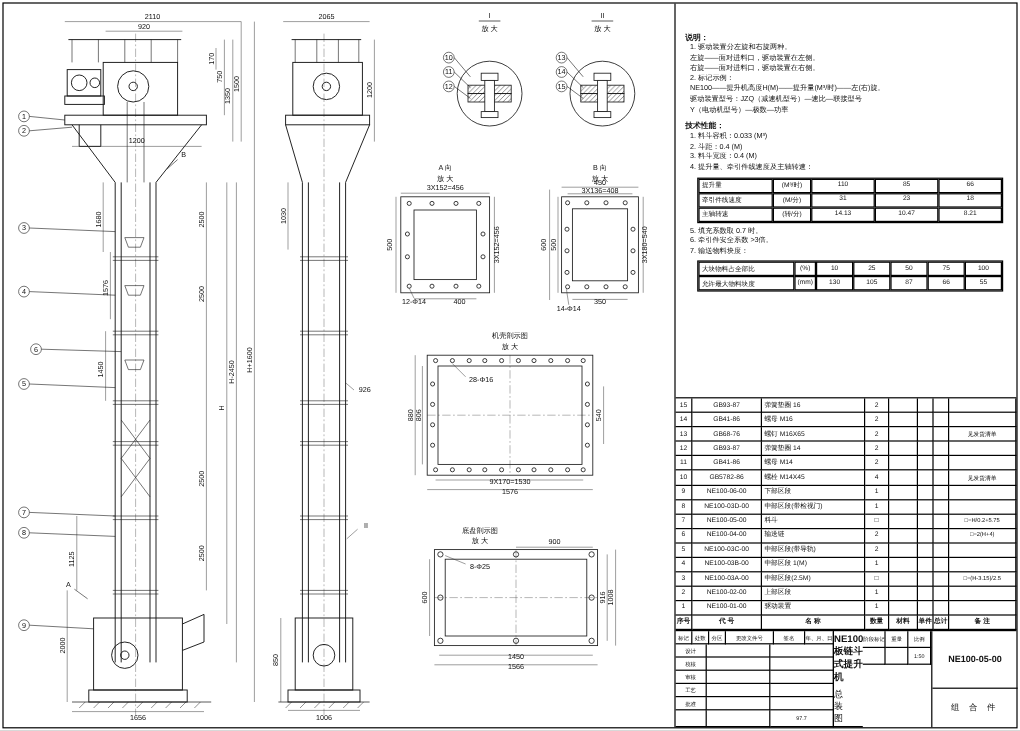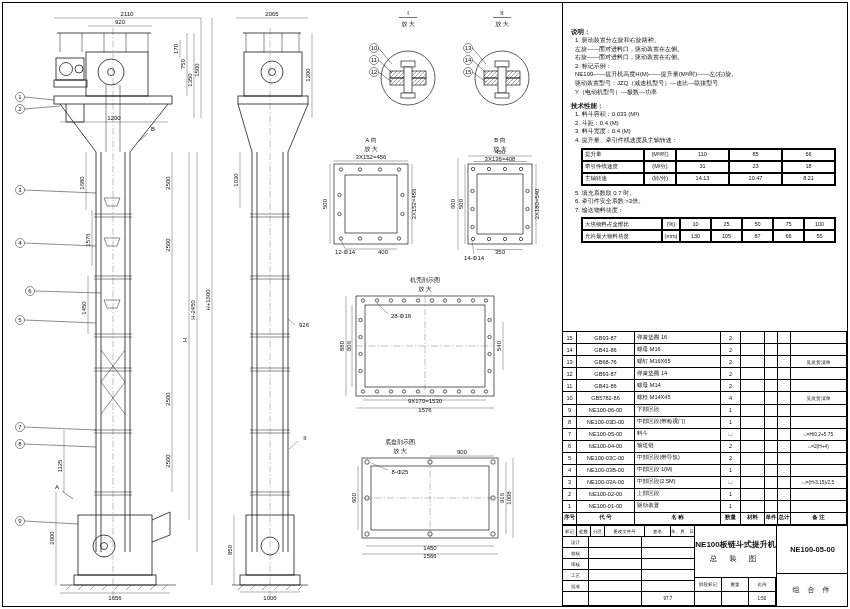--- a/index.html
+++ b/index.html
@@ -27,21 +27,21 @@
           display:flex;align-items:center;justify-content:center;overflow:hidden;white-space:nowrap;}
   .p-cell.l{justify-content:flex-start;padding-left:2px;}
   .p-cell.small{font-size:4.8px;}
   .p-row.header .p-cell{font-weight:bold;}
   .titleblock{height:80px;border-top:1.1px solid #000;display:grid;grid-template-columns:132px 82px 71px;}
   .tb-left{border-right:0.8px solid #000;display:flex;flex-direction:column;font-size:4.5px;}
   .tb-hrow{display:grid;grid-template-columns:14px 14px 14px 40px 26px 24px;height:11px;}
   .tb-srow{display:grid;grid-template-columns:26px 53px 53px;height:11px;}
   .tb-cell{border-right:0.45px solid #000;border-bottom:0.45px solid #000;display:flex;
            align-items:center;justify-content:center;overflow:hidden;white-space:nowrap;}
-  .tb-mid{border-right:0.8px solid #000;display:flex;flex-direction:column;}
+  .tb-mid{border-right:0.8px solid #000;display:flex;flex-direction:row;}
   .tb-title{flex:1;display:flex;flex-direction:column;align-items:center;justify-content:center;
             gap:4px;border-bottom:0.8px solid #000;}
   .tb-title .l1{font-size:8px;font-weight:bold;}
   .tb-title .l2{font-size:7.5px;font-weight:normal;letter-spacing:5px;}
   .tb-sub{height:28px;display:grid;grid-template-columns:1fr 1fr 1fr;grid-template-rows:1fr 1fr;font-size:4.5px;}
   .tb-right{display:flex;flex-direction:column;}
   .tb-no{flex:1;display:flex;align-items:center;justify-content:center;font-size:7.5px;
          font-weight:bold;border-bottom:0.8px solid #000;}
   .tb-type{height:32px;display:flex;align-items:center;justify-content:center;font-size:7px;letter-spacing:3px;}
 </style>

